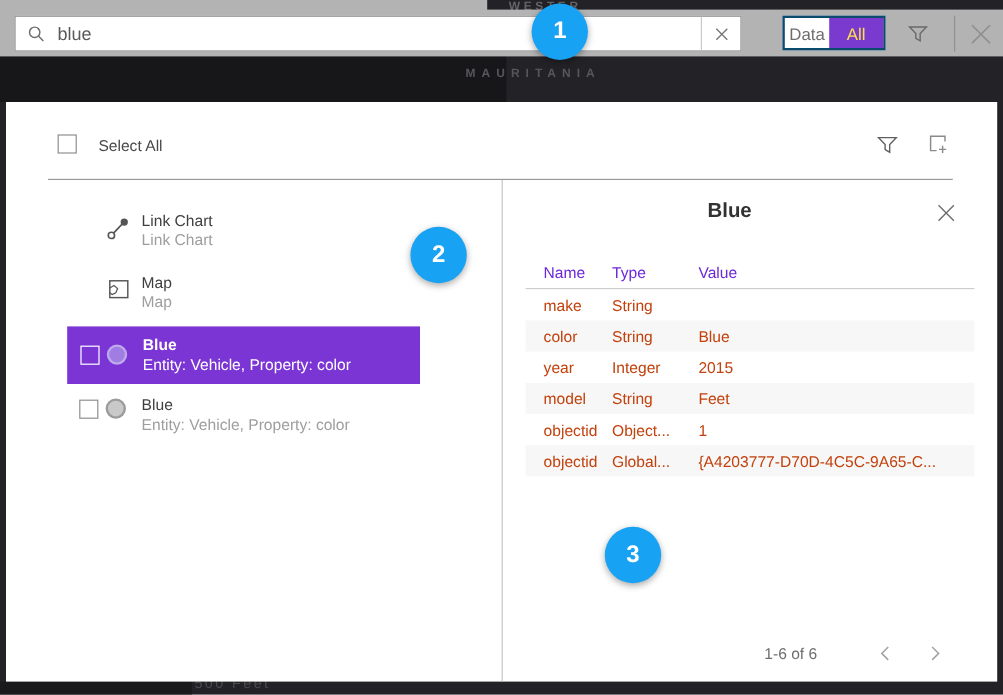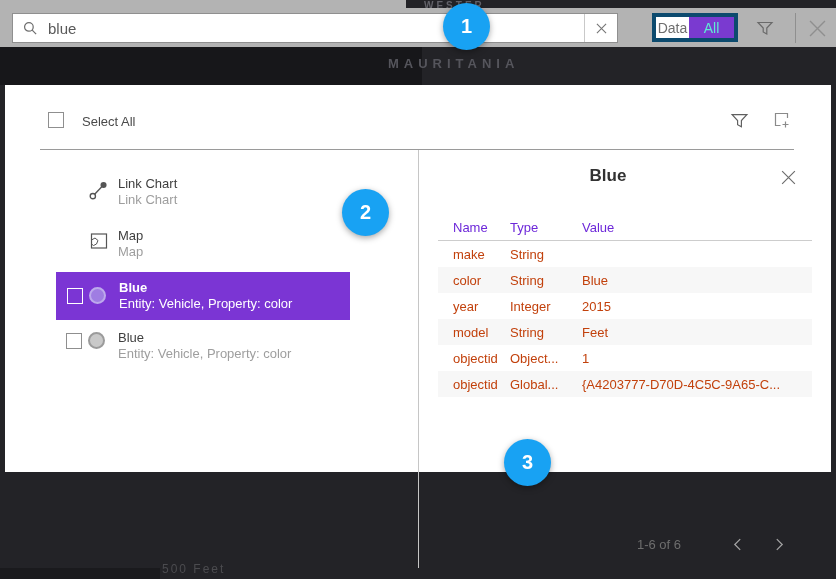--- a/index.html
+++ b/index.html
@@ -5,45 +5,45 @@
   * { margin:0; padding:0; box-sizing:border-box; }
   html,body { width:836px; height:579px; }
   body { font-family:"Liberation Sans", sans-serif; }
   .screen { position:relative; width:836px; height:579px; background:#232327; overflow:hidden; }
   .abs { position:absolute; }
 
   
   .map-dark-left { left:0; top:47px; width:422px; height:38px; background:#17171a; }
   .map-dark-bl { left:0; top:568px; width:160px; height:11px; background:#1a1a1d; }
   .map-label-top { left:424px; top:0px; font-size:10px; font-weight:bold; letter-spacing:3px; color:#63636a; }
-  .map-label-center { left:388px; top:56px; font-size:13px; font-weight:bold; letter-spacing:5px; color:#55555c; }
+  .map-label-center { left:388px; top:56px; font-size:10px; font-weight:bold; letter-spacing:5px; color:#55555c; }
   .map-label-scale { left:162px; top:562px; font-size:12px; letter-spacing:2px; color:#4b4b4f; }
 
   
   .topbar-ext { left:0; top:0; width:406px; height:9px; background:#b3b3b3; }
   .topbar { left:0; top:8px; width:836px; height:39px; background:#b3b3b3; }
   .search-box { left:12px; top:5px; width:606px; height:30px; background:#fff; border:1px solid #8f8f8f; display:flex; align-items:center; }
   .search-box .mag { margin-left:10px; display:flex; }
   .search-input { flex:1; border:none; outline:none; margin-left:10px; font-family:"Liberation Sans",sans-serif; font-size:15px; color:#595959; background:transparent; }
   .clear-zone { width:33px; height:28px; border-left:1px solid #c9c9c9; display:flex; align-items:center; justify-content:center; cursor:pointer; }
-  .seg { left:652px; top:5px; width:86px; height:29px; background:#fff; border:4px solid #0c4a6e; display:flex; }
+  .seg { left:652px; top:5px; width:86px; height:29px; background:#fff; border:2px solid #0c4a6e; display:flex; }
   .seg-data { flex:1; display:flex; align-items:center; justify-content:center; font-size:14px; color:#6e6e6e; cursor:pointer; }
-  .seg-all { width:45px; display:flex; align-items:center; justify-content:center; font-size:14px; color:#5eead4; background:#7a3ad0; cursor:pointer; }
+  .seg-all { width:45px; display:flex; align-items:center; justify-content:center; font-size:14px; color:#fde047; background:#7a3ad0; cursor:pointer; }
   .tb-funnel { left:753px; top:9px; width:24px; height:22px; display:flex; align-items:center; justify-content:center; cursor:pointer; }
   .tb-divider { left:795px; top:5px; width:1px; height:30px; background:#8f8f8f; }
   .tb-close { left:803px; top:7px; width:28px; height:26px; display:flex; align-items:center; justify-content:center; cursor:pointer; }
 
   
   .badge { width:47px; height:47px; border-radius:50%; background:#18a2f3; color:#fff; font-size:20px; font-weight:bold; display:flex; align-items:center; justify-content:center; box-shadow:0 2px 6px rgba(0,0,0,.35); }
   .badge1 { left:443px; top:3px; }
   .badge2 { left:342px; top:189px; }
   .badge3 { left:504px; top:439px; }
 
   
-  .panel { left:5px; top:85px; width:826px; height:387px; background:#fff; }
+  .panel { left:5px; top:85px; width:826px; height:483px; background:#fff; }
   .checkbox { width:16px; height:16px; border:1px solid #8f8f8f; background:#fff; cursor:pointer; }
   .select-all-cb { left:43px; top:27px; }
   .select-all-label { left:77px; top:29px; font-size:13px; color:#4a4a4a; }
   .hdr-funnel { left:722px; top:24px; width:24px; height:22px; display:flex; align-items:center; justify-content:center; cursor:pointer; }
   .hdr-add { left:764px; top:24px; width:24px; height:22px; display:flex; align-items:center; justify-content:center; cursor:pointer; }
   .hdr-divider { left:35px; top:64px; width:754px; height:1px; background:#9a9a9a; }
   .vdivider { left:413px; top:65px; width:1px; height:418px; background:#c6c6c6; }
 
   
   .li-title { font-size:13px; color:#3f3f3f; }

